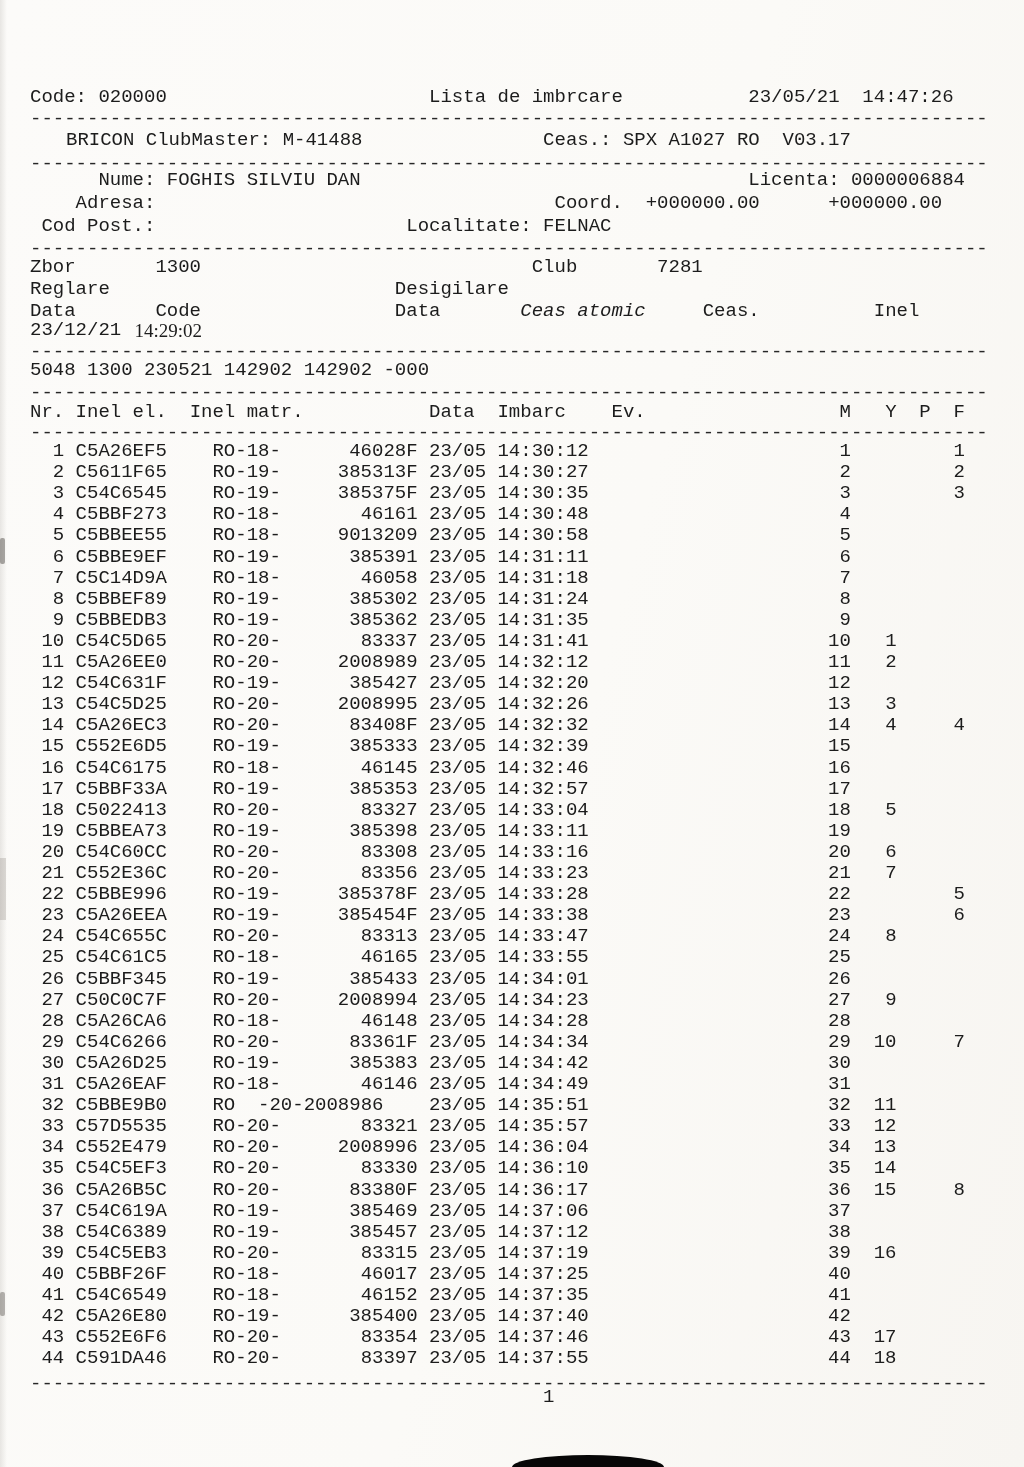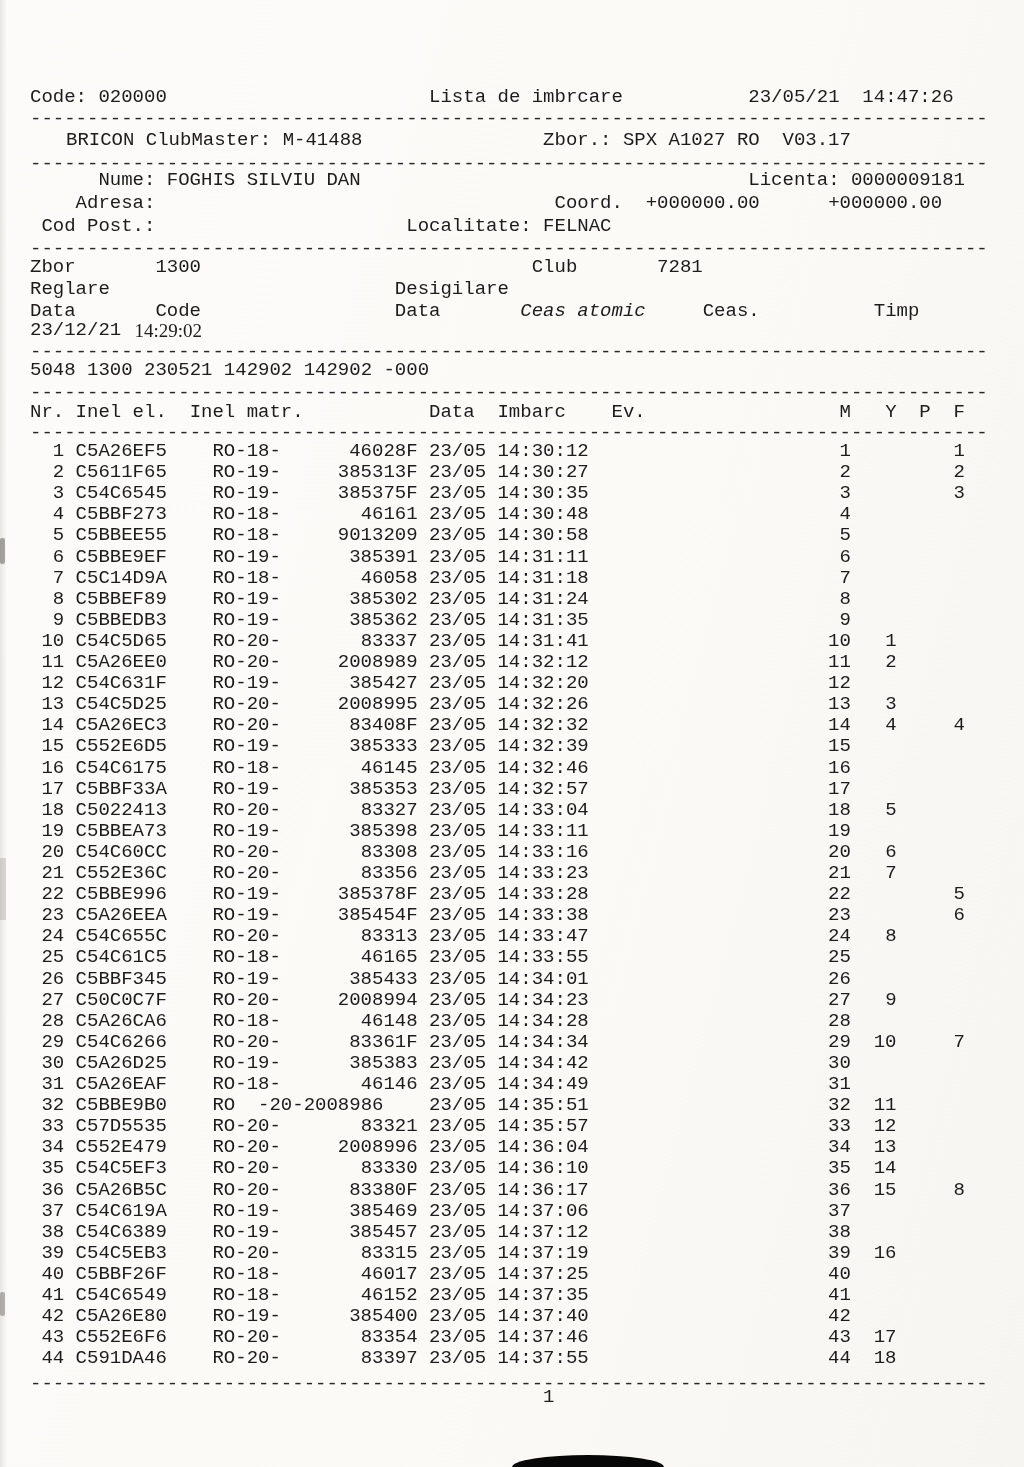--- a/index.html
+++ b/index.html
@@ -35,29 +35,29 @@
   .mark-c { left: 0; top: 1292px; width: 5px; height: 24px; background: rgba(80,76,70,.40); border-radius: 2px; }
 </style>
 </head>
 <body>
 
 <div id="doc">
   <div class="edge-shade"></div>
   <div id="lines">
       <div class="line" style="top: 88px;"><span class="seg" style="left: 0ch;">Code: 020000</span><span class="seg" style="left: 35ch;">Lista de imbrcare</span><span class="seg" style="left: 63ch;">23/05/21  14:47:26</span></div>
       <div class="line sep-line" style="top: 110px;"><span class="seg" style="left: 0ch;">------------------------------------------------------------------------------------</span></div>
-      <div class="line" style="top: 131px;"><span class="seg" style="left: 0ch; margin-left: 36px;">BRICON ClubMaster: M-41488</span><span class="seg" style="left: 45ch;">Zbor.: SPX A1027 RO  V03.17</span></div>
+      <div class="line" style="top: 131px;"><span class="seg" style="left: 0ch; margin-left: 36px;">BRICON ClubMaster: M-41488</span><span class="seg" style="left: 45ch;">Ceas.: SPX A1027 RO  V03.17</span></div>
       <div class="line sep-line" style="top: 155px;"><span class="seg" style="left: 0ch;">------------------------------------------------------------------------------------</span></div>
-      <div class="line" style="top: 171px;"><span class="seg" style="left: 6ch;">Nume:</span><span class="seg" style="left: 12ch;">FOGHIS SILVIU DAN</span><span class="seg" style="left: 63ch;">Licenta:</span><span class="seg" style="left: 72ch;">0000009181</span></div>
+      <div class="line" style="top: 171px;"><span class="seg" style="left: 6ch;">Nume:</span><span class="seg" style="left: 12ch;">FOGHIS SILVIU DAN</span><span class="seg" style="left: 63ch;">Licenta:</span><span class="seg" style="left: 72ch;">0000006884</span></div>
       <div class="line" style="top: 194px;"><span class="seg" style="left: 4ch;">Adresa:</span><span class="seg" style="left: 46ch;">Coord.</span><span class="seg" style="left: 54ch;">+000000.00</span><span class="seg" style="left: 70ch;">+000000.00</span></div>
       <div class="line" style="top: 217px;"><span class="seg" style="left: 1ch;">Cod Post.:</span><span class="seg" style="left: 33ch;">Localitate:</span><span class="seg" style="left: 45ch;">FELNAC</span></div>
       <div class="line sep-line" style="top: 240px;"><span class="seg" style="left: 0ch;">------------------------------------------------------------------------------------</span></div>
       <div class="line" style="top: 258px;"><span class="seg" style="left: 0ch; font-family: Liberation Mono, monospace;">Zbor</span><span class="seg" style="left: 11ch;">1300</span><span class="seg" style="left: 44ch;">Club</span><span class="seg" style="left: 55ch;">7281</span></div>
       <div class="line" style="top: 280px;"><span class="seg" style="left: 0ch;">Reglare</span><span class="seg" style="left: 32ch;">Desigilare</span></div>
-      <div class="line" style="top: 302px;"><span class="seg" style="left: 0ch;">Data</span><span class="seg" style="left: 11ch;">Code</span><span class="seg" style="left: 32ch;">Data</span><span class="seg" style="left: 43ch; font-style: italic;">Ceas atomic</span><span class="seg" style="left: 59ch;">Ceas.</span><span class="seg" style="left: 74ch;">Timp</span></div>
+      <div class="line" style="top: 302px;"><span class="seg" style="left: 0ch;">Data</span><span class="seg" style="left: 11ch;">Code</span><span class="seg" style="left: 32ch;">Data</span><span class="seg" style="left: 43ch; font-style: italic;">Ceas atomic</span><span class="seg" style="left: 59ch;">Ceas.</span><span class="seg" style="left: 74ch;">Inel</span></div>
       <div class="line" style="top: 321px;"><span class="seg" style="left: 0ch;">23/12/21</span><span class="seg" style="left: 11ch; font-family: Liberation Serif, serif;">14:29:02</span></div>
       <div class="line sep-line" style="top: 343px;"><span class="seg" style="left: 0ch;">------------------------------------------------------------------------------------</span></div>
       <div class="line" style="top: 361px;"><span class="seg" style="left: 0ch;">5048 1300 230521 142902 142902 -000</span></div>
       <div class="line sep-line" style="top: 384px;"><span class="seg" style="left: 0ch;">------------------------------------------------------------------------------------</span></div>
       <div class="line" style="top: 403px;"><span class="seg" style="left: 0ch;">Nr.</span><span class="seg" style="left: 4ch;">Inel el.</span><span class="seg" style="left: 14ch;">Inel matr.</span><span class="seg" style="left: 35ch;">Data</span><span class="seg" style="left: 41ch;">Imbarc</span><span class="seg" style="left: 51ch;">Ev.</span><span class="seg" style="left: 71ch;">M</span><span class="seg" style="left: 75ch;">Y</span><span class="seg" style="left: 78ch;">P</span><span class="seg" style="left: 81ch;">F</span></div>
       <div class="line sep-line" style="top: 424px;"><span class="seg" style="left: 0ch;">------------------------------------------------------------------------------------</span></div>
       <div class="line sep-line" style="top: 1375px;"><span class="seg" style="left: 0ch;">------------------------------------------------------------------------------------</span></div>
       <div class="line" style="top: 1388px;"><span class="seg" style="left: 45ch;">1</span></div>
       <div class="line" style="top: 442px;"><span class="seg" style="left: 0ch; width: 3ch; text-align: right;">1</span><span class="seg" style="left: 4ch;">C5A26EF5</span><span class="seg" style="left: 16ch;">RO-18-</span><span class="seg" style="left: 22ch; width: 12ch; text-align: right;">46028F</span><span class="seg" style="left: 35ch;">23/05</span><span class="seg" style="left: 41ch;">14:30:12</span><span class="seg" style="left: 69ch; width: 3ch; text-align: right;">1</span><span class="seg" style="left: 79ch; width: 3ch; text-align: right;">1</span></div>
       <div class="line" style="top: 463px;"><span class="seg" style="left: 0ch; width: 3ch; text-align: right;">2</span><span class="seg" style="left: 4ch;">C5611F65</span><span class="seg" style="left: 16ch;">RO-19-</span><span class="seg" style="left: 22ch; width: 12ch; text-align: right;">385313F</span><span class="seg" style="left: 35ch;">23/05</span><span class="seg" style="left: 41ch;">14:30:27</span><span class="seg" style="left: 69ch; width: 3ch; text-align: right;">2</span><span class="seg" style="left: 79ch; width: 3ch; text-align: right;">2</span></div>

